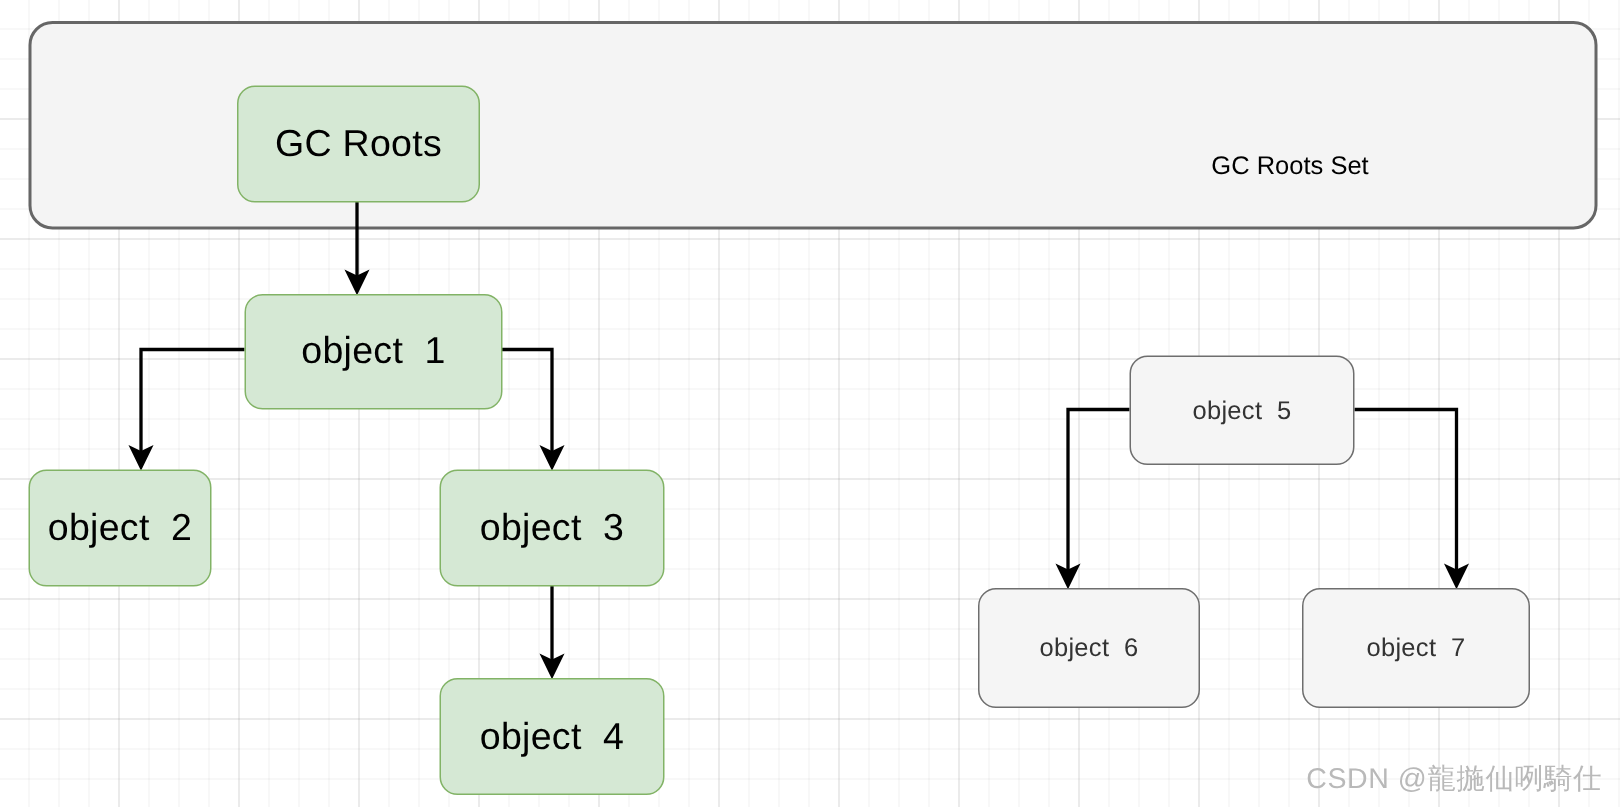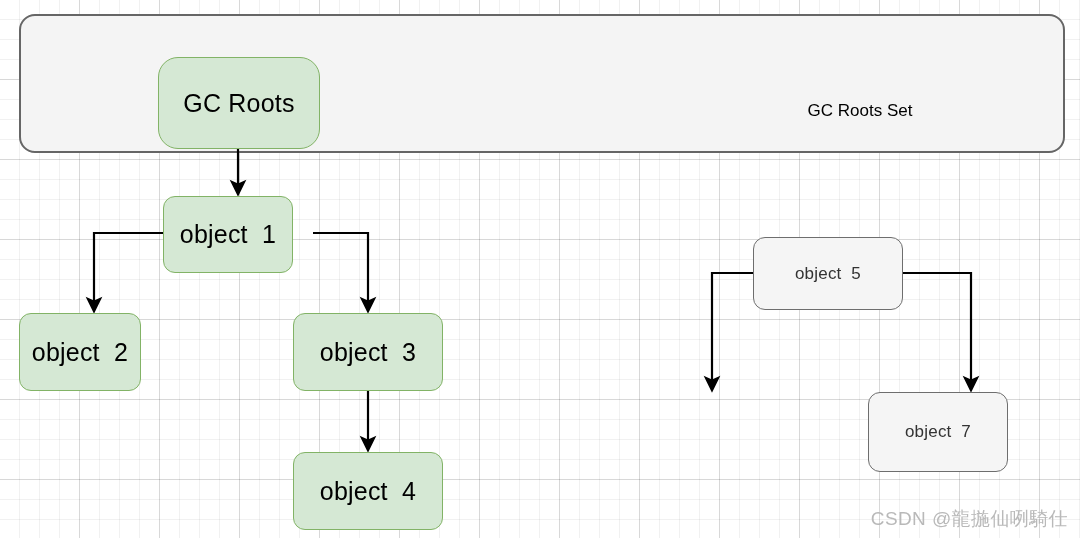--- a/index.html
+++ b/index.html
@@ -103,44 +103,47 @@
     <g stroke="#000000" stroke-width="2.2" fill="none" marker-end="url(#arrow)">
       <path d="M238,134 L238,188"></path>
       <path d="M163,233 L94,233 L94,305"></path>
       <path d="M313,233 L368,233 L368,305"></path>
       <path d="M368,390 L368,444"></path>
       <path d="M753,273 L712,273 L712,384"></path>
       <path d="M903,273 L971,273 L971,384"></path>
     </g>
   </svg>
 
-  <div class="node node-green" style="left:158px; top:57px; width:162px; height:92px;border-radius:20px;">
+  <div class="node node-green" style="left:158px; top:57px; width:162px; height:78px;">
     <span>GC Roots</span>
   </div>
 
-  <div class="node node-green" style="left:163px; top:196px; width:130px; height:77px;text-align:right;">
+  <div class="node node-green" style="left:163px; top:196px; width:172px; height:77px;text-align:right;">
     <span>object  1</span>
   </div>
 
   <div class="node node-green" style="left:19px; top:313px; width:122px; height:78px;">
     <span>object  2</span>
   </div>
 
   <div class="node node-green" style="left:293px; top:313px; width:150px; height:78px;">
     <span>object  3</span>
   </div>
 
   <div class="node node-green" style="left:293px; top:452px; width:150px; height:78px;">
     <span>object  4</span>
   </div>
 
   <div class="node node-grey" style="left:753px; top:237px; width:150px; height:73px;">
     <span>object  5</span>
   </div>
 
+  <div class="node node-grey" style="left:652px; top:392px; width:148px; height:80px;">
+    <span>object  6</span>
+  </div>
 
-  <div class="node node-grey" style="left:868px; top:392px; width:140px; height:80px;">
+  <div class="node node-grey" style="left:868px; top:392px; width:152px; height:80px;">
     <span>object  7</span>
   </div>
 
   <div class="watermark">CSDN @龍揓仙咧騎仕</div>
 
 </div>
 
 </body></html>

